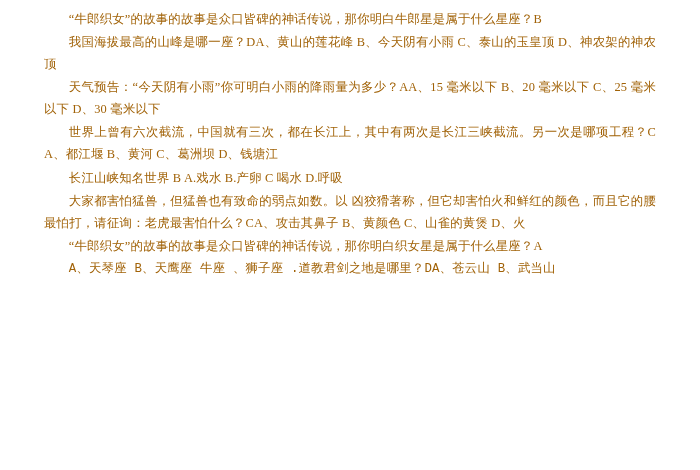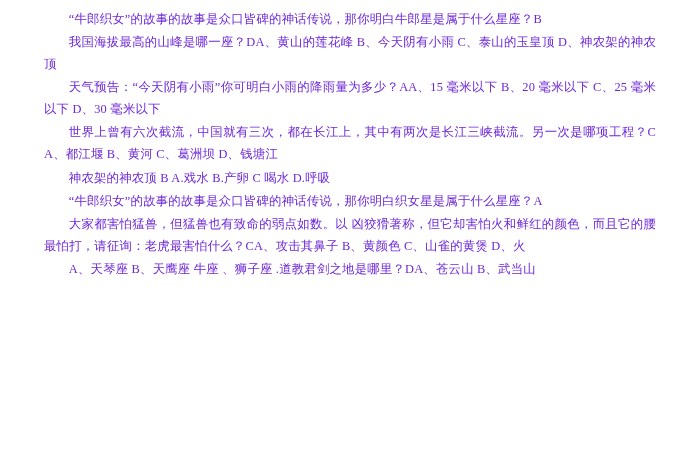--- a/index.html
+++ b/index.html
@@ -23,32 +23,33 @@
     position: relative;
   }
   .para {
     font-size: 12.4px;
     line-height: 1.78;
     text-align: justify;
     text-justify: inter-ideograph;
     text-indent: 2em;
     margin: 0 0 1px 0;
     letter-spacing: 0.2px;
-    color: #6d28d9;
+    color: #a16207;
     word-break: break-all;
   }
   .para.tight {
     margin-bottom: 4px;
+    font-family: Liberation Mono, monospace;
   }
 </style>
 </head>
 <body>
 
 <div id="page">
   <p class="para">“牛郎织女”的故事的故事是众口皆碑的神话传说，那你明白牛郎星是属于什么星座？B</p>
   <p class="para">我国海拔最高的山峰是哪一座？DA、黄山的莲花峰 B、今天阴有小雨 C、泰山的玉皇顶 D、神农架的神农顶</p>
   <p class="para">天气预告：“今天阴有小雨”你可明白小雨的降雨量为多少？AA、15 毫米以下 B、20 毫米以下 C、25 毫米以下 D、30 毫米以下</p>
   <p class="para">世界上曾有六次截流，中国就有三次，都在长江上，其中有两次是长江三峡截流。另一次是哪项工程？CA、都江堰 B、黄河 C、葛洲坝 D、钱塘江</p>
-  <p class="para">神农架的神农顶 B A.戏水 B.产卵 C 喝水 D.呼吸</p>
+  <p class="para">长江山峡知名世界 B A.戏水 B.产卵 C 喝水 D.呼吸</p>
+  <p class="para">大家都害怕猛兽，但猛兽也有致命的弱点如数。以 凶狡猾著称，但它却害怕火和鲜红的颜色，而且它的腰最怕打，请征询：老虎最害怕什么？CA、攻击其鼻子 B、黄颜色 C、山雀的黄煲 D、火</p>
   <p class="para">“牛郎织女”的故事的故事是众口皆碑的神话传说，那你明白织女星是属于什么星座？A</p>
-  <p class="para">大家都害怕猛兽，但猛兽也有致命的弱点如数。以 凶狡猾著称，但它却害怕火和鲜红的颜色，而且它的腰最怕打，请征询：老虎最害怕什么？CA、攻击其鼻子 B、黄颜色 C、山雀的黄煲 D、火</p>
   <p class="para tight">A、天琴座 B、天鹰座 牛座 、狮子座 .道教君剑之地是哪里？DA、苍云山 B、武当山</p>
 </div>
 
 </body></html>

